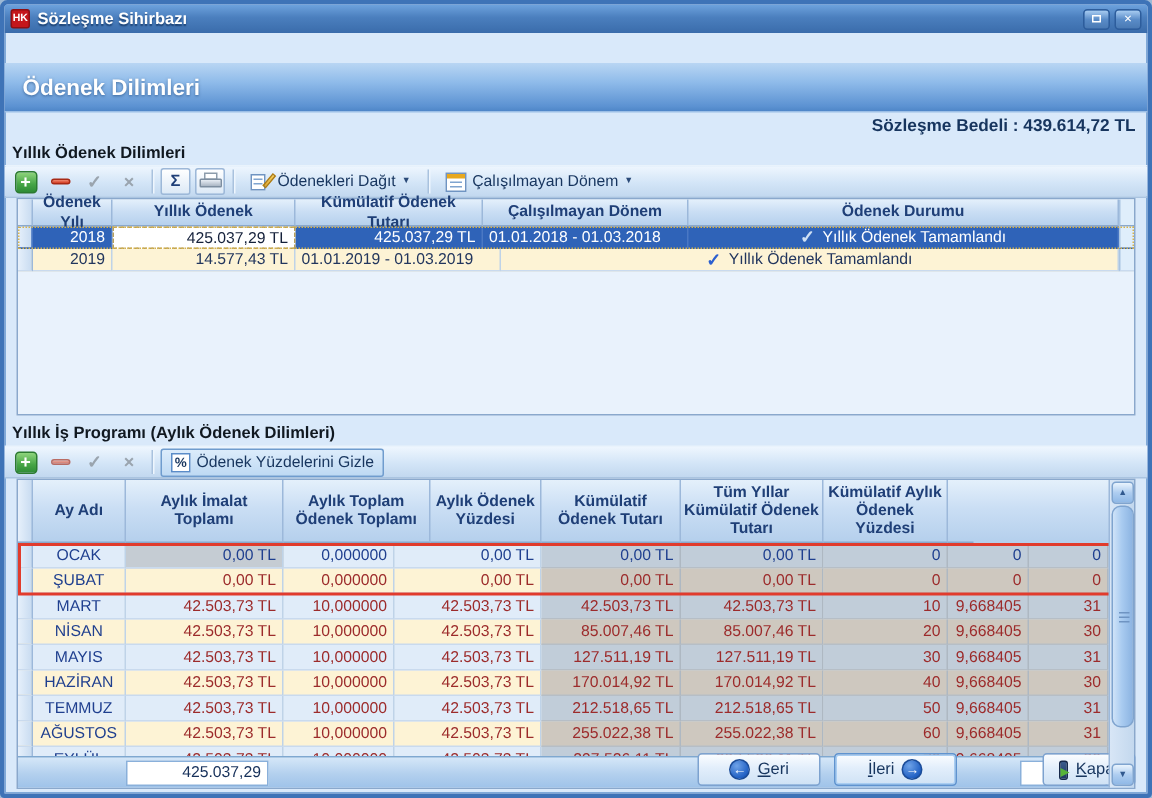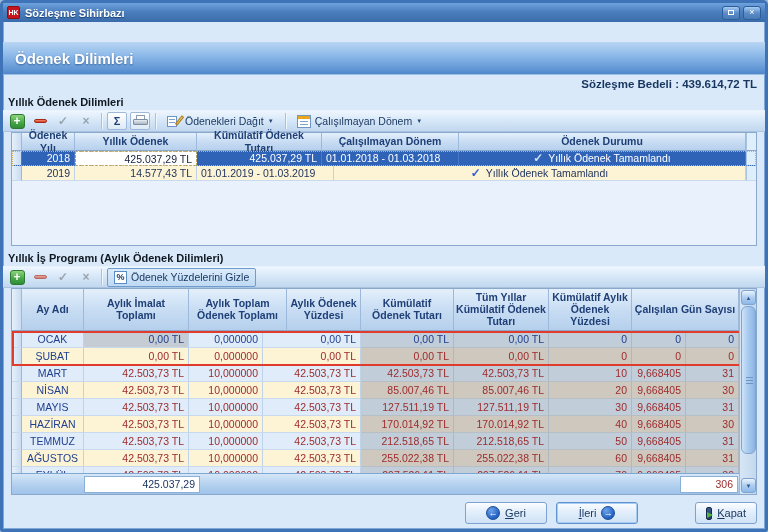--- a/index.html
+++ b/index.html
@@ -74,21 +74,21 @@
   .g-header{ display:flex; background:linear-gradient(#e4f0fb,#cadef4 45%,#b4cfec); color:#1f3f77; font-weight:bold; }
   .g-header .hc{ display:flex; align-items:center; justify-content:center; text-align:center;
      border-right:1px solid #9cb8da; border-bottom:1px solid #8aa8cc; font-size:10.5px; padding:0 2px; line-height:1.15;}
   .row{ display:flex; }
   .cell{ border-right:1px solid #bfd3e8; border-bottom:1px solid #c9daee; display:flex; align-items:center; font-size:10.5px; padding:0 4px; overflow:hidden; white-space:nowrap;}
   .num{ justify-content:flex-end; }
   .ctr{ justify-content:center; }
   .indicator{ background:linear-gradient(90deg,#e6f0fb,#c9dcf1); border-right:1px solid #9cb8da; }
 
   
-  .grid1{ height:114px; }
+  .grid1{ height:145px; }
   .g1h{ height:18px; }
   .g1 .row{ height:15px; }
   .g1 .c-ind{ width:10px; }
   .g1 .c-year{ width:53px; }
   .g1 .c-annual{ width:122px; }
   .g1 .c-cum{ width:125px; }
   .g1 .c-period{ width:137px; }
   .g1 .c-status{ flex:1; }
   .g1 .c-strip{ width:10px; background:#dfeefb; border-left:1px solid #a9c4e2; }
   .row-sel{ background:#2f63b8; color:#fff; outline:1px dotted #d8b34c; outline-offset:-1px; }
@@ -138,21 +138,21 @@
   .vs-thumb{ position:absolute; left:1px; top:17px; width:15px; height:148px; border-radius:6px;
      background:linear-gradient(90deg,#cfe3f8,#a9cbf0 45%,#8cb4e2); border:1px solid #7fa4cf; }
   .vs-grip{ position:absolute; left:4px; top:50%; width:7px; height:1px; background:#6f94c2;
      box-shadow:0 -3px 0 #6f94c2, 0 3px 0 #6f94c2; }
 
   
   .g2-footer{ height:21px; display:flex; align-items:center; position:relative;
      background:linear-gradient(#d5e7f8,#b3d0ee 55%,#9fc3e9); border-top:1px solid #7fa8d0; }
   .f-box{ height:17px; background:#fff; border:1px solid #8ab0da; font-size:10.5px;
      display:flex; align-items:center; justify-content:flex-end; padding:0 4px; }
-  .f-imalat{ position:absolute; left:72px; width:116px; color:#16305a; }
+  .f-imalat{ position:absolute; left:72px; width:95px; color:#16305a; }
   .f-gun{ position:absolute; right:18px; width:58px; color:#9c2b2b; }
 
   
   .btn-row{ position:absolute; right:8px; bottom:5px; display:flex; align-items:center; gap:9px; }
   .nav-btn{ height:22px; display:flex; align-items:center; justify-content:center; gap:5px;
      border:1px solid #7da2cf; border-radius:3px; padding:0 10px;
      background:linear-gradient(#fbfdff,#e2eefb 45%,#cfe2f5); font-size:11px; color:#17355e; }
   .nav-btn.default{ border-color:#5f93cf; box-shadow:0 0 0 1px #a8cdf2 inset; }
   .btn-back{ width:82px; } .btn-next{ width:82px; margin-right:20px; } .btn-close{ width:62px; margin-left:28px; }
   .circ{ width:14px; height:14px; border-radius:50%; background:radial-gradient(circle at 35% 30%,#6fa3e8,#2261c4 70%,#1b4f9f);
@@ -312,21 +312,20 @@
   <div class="grid grid2 g2">
     <div class="g-header g2h">
       <div class="hc c-ind indicator"></div>
       <div class="hc c-ay">Ay Adı</div>
       <div class="hc c-imalat">Aylık İmalat Toplamı</div>
       <div class="hc c-toplam">Aylık Toplam Ödenek Toplamı</div>
       <div class="hc c-yuzde">Aylık Ödenek Yüzdesi</div>
       <div class="hc c-kum">Kümülatif Ödenek Tutarı</div>
       <div class="hc c-tum">Tüm Yıllar Kümülatif Ödenek Tutarı</div>
       <div class="hc c-kumaylik">Kümülatif Aylık Ödenek Yüzdesi</div>
-      <div class="hc c-gun">Çalışılan Gün Sayısı</div>
       <div class="hc c-scroll" style="border-right:none"></div>
     </div>
 
     <div class="g2-rows">
       <div class="red-frame"></div>
 
       <div class="row r-even row-first">
         <div class="cell c-ind indicator"></div>
         <div class="cell c-ay ctr mname">OCAK</div>
         <div class="cell c-imalat num val focus-cell">0,00 TL</div>

